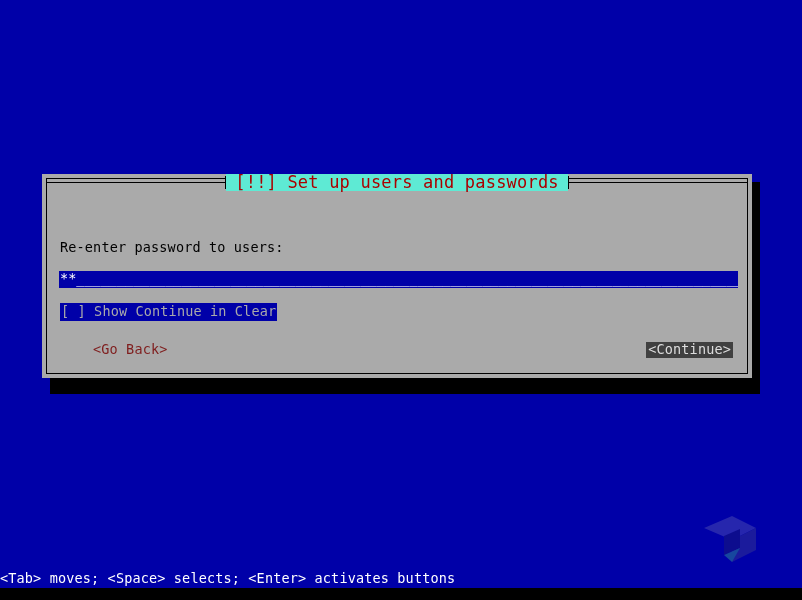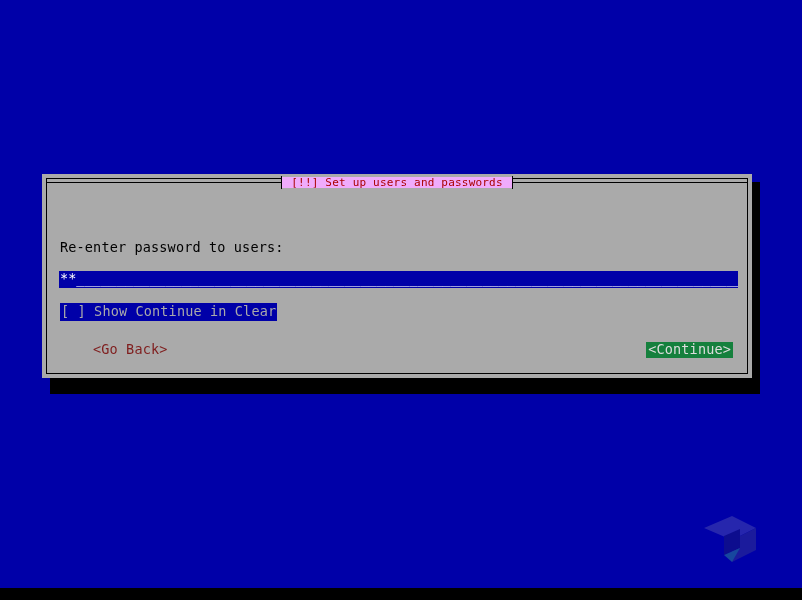--- a/index.html
+++ b/index.html
@@ -75,24 +75,24 @@
   }
   .title-tick {
     width: 1px;
     height: 13px;
     background: #000000;
     flex: 0 0 auto;
   }
   #dialog-title {
     flex: 0 0 auto;
     color: #aa0000;
-    background: #f0abfc;
+    background: #5eead4;
     padding: 0 9px;
     white-space: pre;
-    font-size: 11px;
+    font-size: 17px;
     letter-spacing: 0.2px;
   }
 
   
   .body-text {
     position: absolute;
     color: #000000;
     white-space: pre;
     letter-spacing: 0.15px;
   }
@@ -138,21 +138,21 @@
     background: transparent;
     white-space: pre;
     padding: 1px 2px;
     letter-spacing: 0.15px;
   }
   #continue-button {
     position: absolute;
     right: 14px;
     top: 163px;
     color: #dddddd;
-    background: #15803d;
+    background: #404040;
     white-space: pre;
     padding: 1px 2px;
     letter-spacing: 0.15px;
   }
 
   
   #status-bar {
     position: absolute;
     left: 0;
     bottom: 12px;
@@ -205,15 +205,16 @@
       <div id="password-field"><span id="password-masked">**</span><span id="password-fill">______________________________________________________________________________________</span></div>
 
       <div id="show-password-row">[ ] Show Continue in Clear</div>
 
       <div id="go-back-button">&lt;Go Back&gt;</div>
       <div id="continue-button">&lt;Continue&gt;</div>
 
     </div>
   </div>
 
+  <div id="status-bar">&lt;Tab&gt; moves; &lt;Space&gt; selects; &lt;Enter&gt; activates buttons</div>
   <div id="bottom-strip"></div>
 
 </div>
 
 </body></html>

